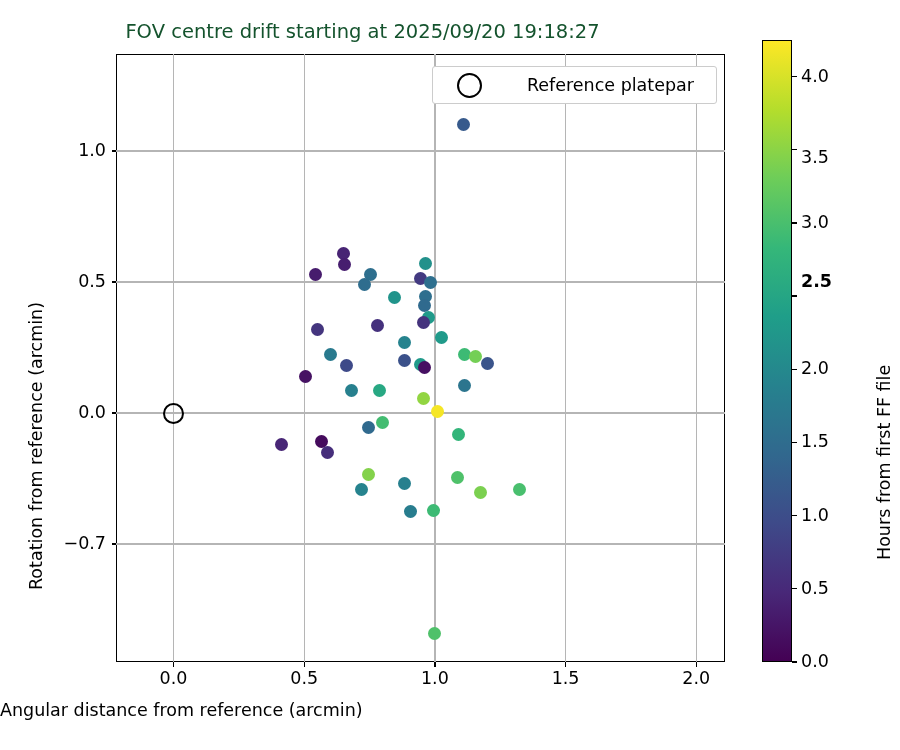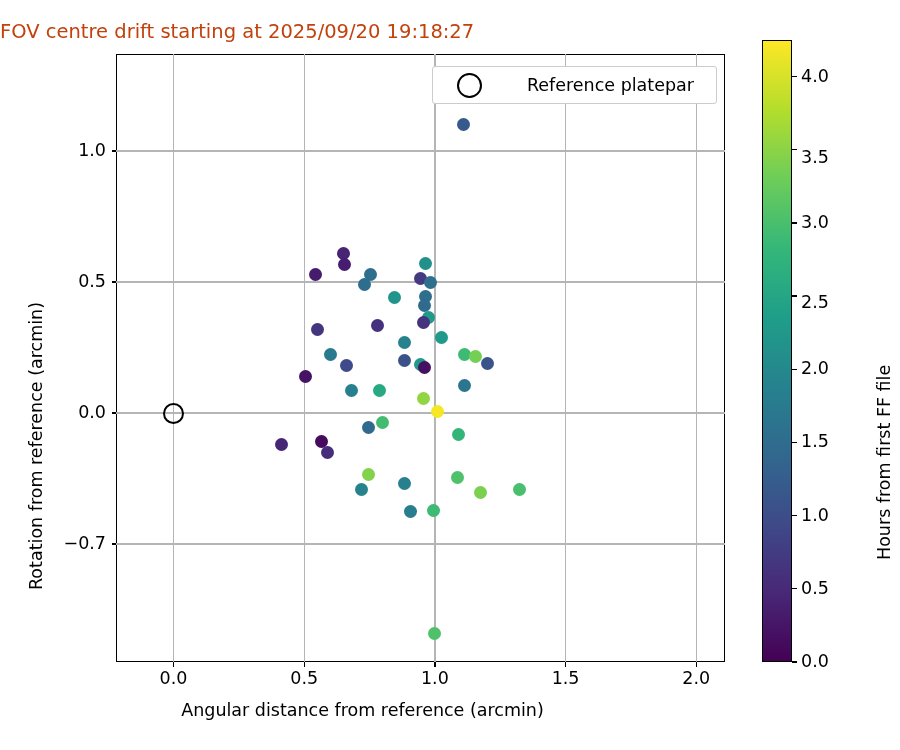--- a/index.html
+++ b/index.html
@@ -1,37 +1,37 @@
 <!DOCTYPE html>
 <html><head>
 <meta charset="utf-8">
 <style>
   html,body{margin:0;padding:0;background:#ffffff;}
   body{width:900px;height:750px;overflow:hidden;
        font-family:"DejaVu Sans",sans-serif;color:#000;}
   #fig{position:relative;width:900px;height:750px;}
-  #title{position:absolute;left:0;top:20px;width:725px;
-         font-size:19.5px;color:#c2410c;letter-spacing:0px;}
+  #title{position:absolute;left:0;top:20px;width:725px;text-align:center;
+         font-size:19.5px;color:#14532d;letter-spacing:0px;}
   #plotbox{position:absolute;left:116px;top:54px;width:609px;height:608px;
            border:1.3px solid #000;box-sizing:border-box;background:#fff;}
   .grid{position:absolute;background:#b5b5b5;}
   .gv{width:1.3px;top:0;bottom:0;}
   .gh{height:1.3px;left:0;right:0;}
   .pt{position:absolute;border-radius:50%;width:13px;height:13px;
       margin-left:-6.5px;margin-top:-6.5px;}
   #refmark{position:absolute;width:21px;height:21px;margin-left:-10.5px;
            margin-top:-10.5px;border:2.1px solid #000;border-radius:50%;
            background:transparent;box-sizing:border-box;}
   .xtl{position:absolute;font-size:17.5px;text-align:center;width:70px;
        margin-left:-35px;top:668px;}
   .xtick{position:absolute;width:1.3px;height:4.5px;background:#000;top:662px;}
   .ytl{position:absolute;font-size:17.5px;text-align:right;width:70px;
        margin-top:-11px;left:36px;}
   .ytick{position:absolute;height:1.3px;width:4.5px;background:#000;left:111.5px;}
-  #xlabel{position:absolute;left:0;top:700px;width:725px;text-align:center;
+  #xlabel{position:absolute;left:0;top:700px;width:725px;
           font-size:17.5px;}
   #ylabel{position:absolute;font-size:17.5px;white-space:nowrap;
           transform:rotate(-90deg);transform-origin:0 0;left:26px;top:590px;}
   #legend{position:absolute;left:432px;top:66px;width:285px;height:38px;
           background:#fff;border:1px solid #ccc;border-radius:3px;
           display:flex;align-items:center;padding:0 12px;box-sizing:border-box;}
   #legmark{width:21px;height:21px;border:2.1px solid #000;border-radius:50%;
            flex:0 0 auto;margin-left:12px;}
   #leglabel{font-size:17.5px;flex:1;text-align:right;padding-right:10px;}
   #cbar{position:absolute;left:762px;top:40px;width:30px;height:622px;
@@ -150,21 +150,21 @@
       <div class="cbtl" style="top: 662px;">0.0</div>
       <div class="cbtick" style="top: 588.174px;"></div>
       <div class="cbtl" style="top: 588.824px;">0.5</div>
       <div class="cbtick" style="top: 514.997px;"></div>
       <div class="cbtl" style="top: 515.647px;">1.0</div>
       <div class="cbtick" style="top: 441.821px;"></div>
       <div class="cbtl" style="top: 442.471px;">1.5</div>
       <div class="cbtick" style="top: 368.644px;"></div>
       <div class="cbtl" style="top: 369.294px;">2.0</div>
       <div class="cbtick" style="top: 295.468px;"></div>
-      <div class="cbtl" style="top: 303px;">2.5</div>
+      <div class="cbtl" style="top: 282px; font-weight: bold;">2.5</div>
       <div class="cbtick" style="top: 222.291px;"></div>
       <div class="cbtl" style="top: 222.941px;">3.0</div>
       <div class="cbtick" style="top: 149.115px;"></div>
       <div class="cbtl" style="top: 158px;">3.5</div>
       <div class="cbtick" style="top: 75.9382px;"></div>
       <div class="cbtl" style="top: 76.5882px;">4.0</div>
     </div>
   <div id="cblabel">Hours from first FF file</div>
 
 </div>

